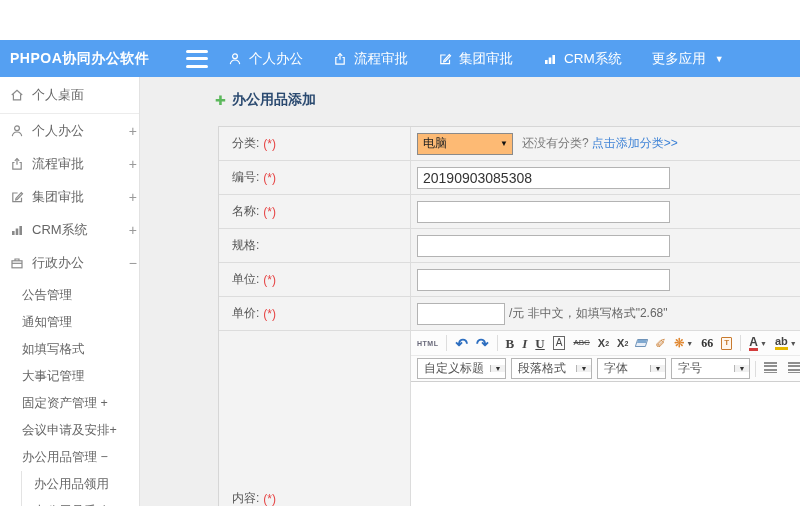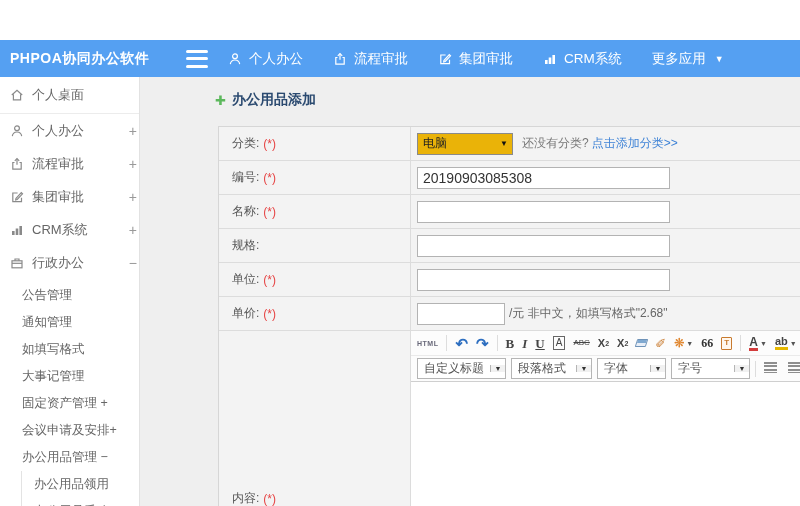--- a/index.html
+++ b/index.html
@@ -41,21 +41,21 @@
   .form-table { margin:17px 0 0 3px; width:584px; border:1px solid #d6d6d6; border-bottom:none; background:#f3f3f3; }
   .frow { display:flex; border-bottom:1px solid #dcdcdc; height:34px; }
   .frow.tall { height:335px; border-bottom:none; }
   .flabel { width:192px; flex:none; border-right:1px solid #dcdcdc; display:flex; align-items:center; padding-left:13px; font-size:12px; color:#555; gap:4px; }
   .req { color:#e64545; }
   .fvalue { flex:1; display:flex; align-items:center; padding-left:6px; font-size:12px; color:#666; min-width:0; }
   .frow.tall .fvalue { padding:0; align-items:stretch; background:#fff; }
 
   .inp { height:22px; width:253px; border:1px solid #b3b3b3; background:#fff; font-size:14px; color:#333; padding:0 5px; font-family:inherit; }
   .inp.small { width:88px; }
-  .selbox { width:96px; height:22px; border:1px solid #8a8a8a; background:#eab308; display:flex; align-items:center; justify-content:space-between; padding:0 4px 0 5px; font-size:12px; color:#222; cursor:pointer; }
+  .selbox { width:96px; height:22px; border:1px solid #8a8a8a; background:#fdba74; display:flex; align-items:center; justify-content:space-between; padding:0 4px 0 5px; font-size:12px; color:#222; cursor:pointer; }
   .selbox .scaret { font-size:8px; color:#111; }
   .hint { margin-left:9px; color:#777; }
   .cat-link { color:#3d82d6; text-decoration:none; cursor:pointer; margin-left:3px; }
   .suffix { margin-left:4px; color:#666; }
 
   
   .editor { display:flex; flex-direction:column; width:100%; background:#fff; }
   .tb { display:flex; align-items:center; background:#fcfcfc; padding:0 6px; flex:none; }
   .tb1 { height:25px; gap:8px; border-bottom:1px solid #eaeaea; }
   .tb2 { height:26px; gap:5px; border-bottom:1px solid #cfcfcf; }

